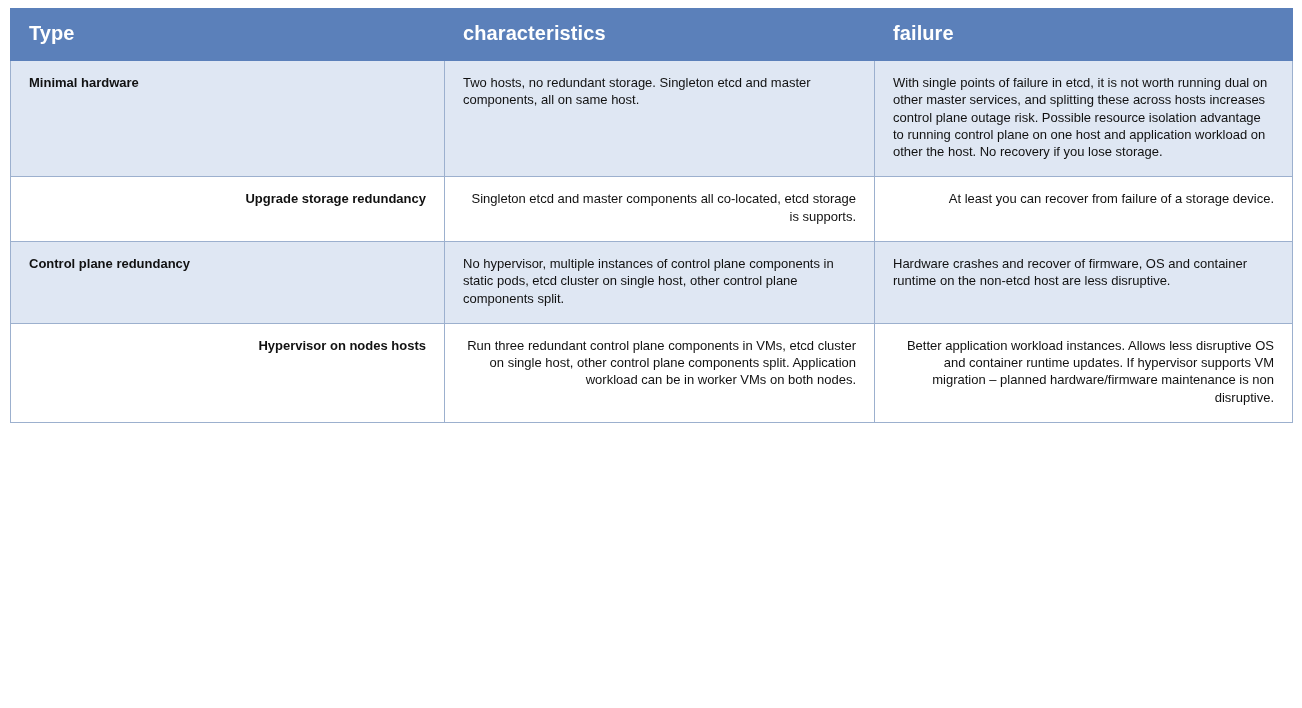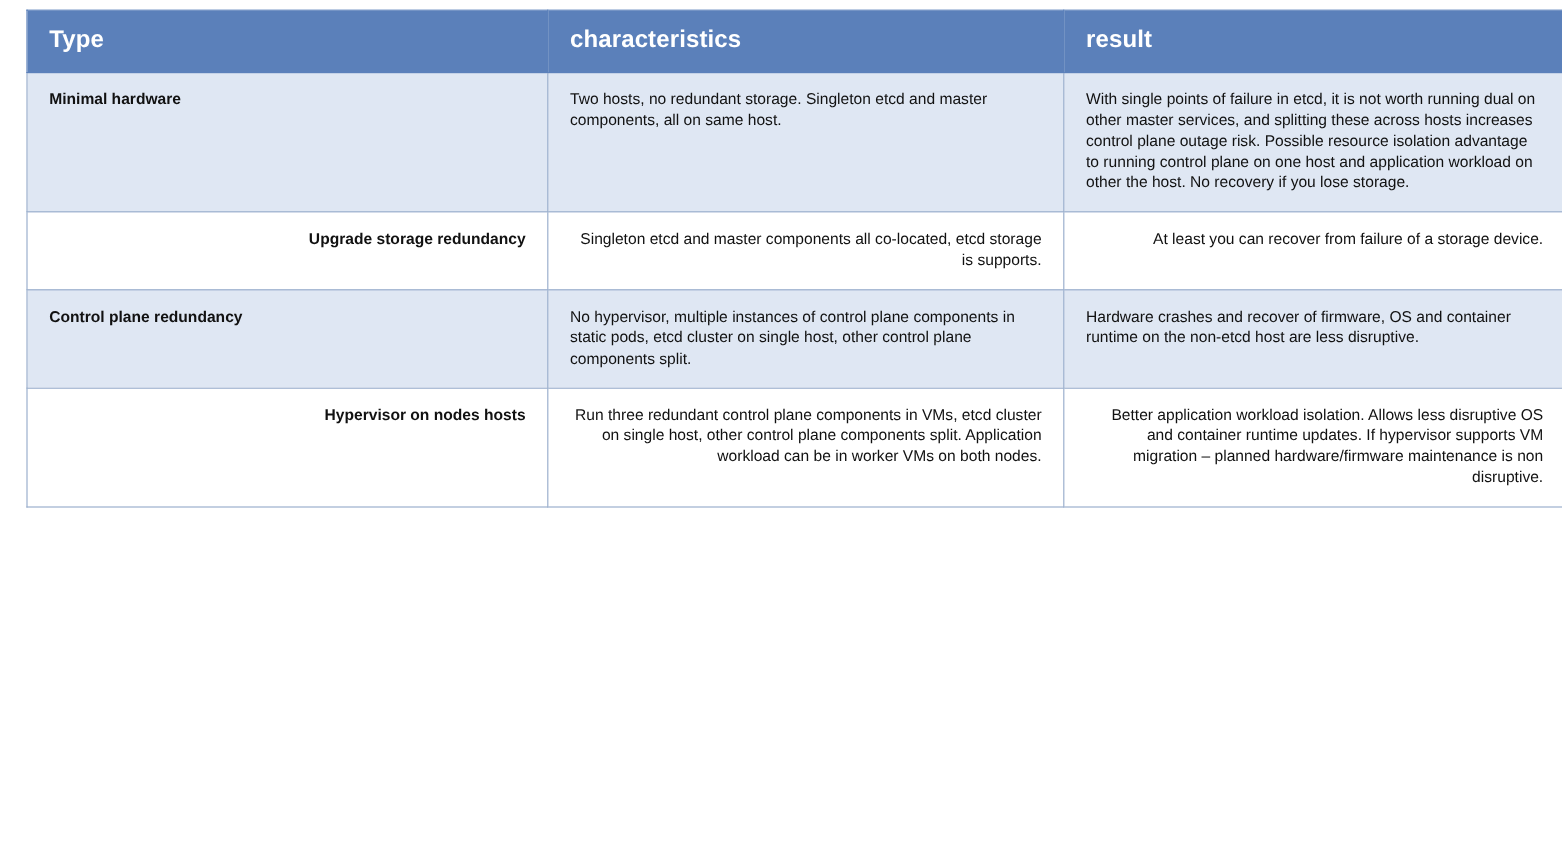--- a/index.html
+++ b/index.html
@@ -10,21 +10,21 @@
   body {
     width: 1302px;
     height: 708px;
     font-family: "Liberation Sans", sans-serif;
     color: #1a1a1a;
     overflow: hidden;
   }
   .table-wrap {
     width: 1302px;
     box-sizing: border-box;
-    padding: 8px 10px 0 22px;
+    padding: 8px 10px 0 10px;
   }
   table.comparison {
     border-collapse: collapse;
     width: 1282px;
     table-layout: fixed;
   }
   table.comparison col.c0 { width: 434px; }
   table.comparison col.c1 { width: 430px; }
   table.comparison col.c2 { width: 418px; }
 
@@ -63,21 +63,21 @@
   <table class="comparison">
     <colgroup>
       <col class="c0">
       <col class="c1">
       <col class="c2">
     </colgroup>
     <thead>
       <tr>
         <th>Type</th>
         <th>characteristics</th>
-        <th>result</th>
+        <th>failure</th>
       </tr>
     </thead>
     <tbody>
       <tr>
         <td class="type-cell">Minimal hardware</td>
         <td>Two hosts, no redundant storage. Singleton etcd and master components, all on same host.</td>
         <td>With single points of failure in etcd, it is not worth running dual on other master services, and splitting these across hosts increases control plane outage risk. Possible resource isolation advantage to running control plane on one host and application workload on other the host. No recovery if you lose storage.</td>
       </tr>
       <tr class="alt">
         <td class="type-cell">Upgrade storage redundancy</td>
@@ -85,17 +85,17 @@
         <td>At least you can recover from failure of a storage device.</td>
       </tr>
       <tr>
         <td class="type-cell">Control plane redundancy</td>
         <td>No hypervisor, multiple instances of control plane components in static pods, etcd cluster on single host, other control plane components split.</td>
         <td>Hardware crashes and recover of firmware, OS and container runtime on the non-etcd host are less disruptive.</td>
       </tr>
       <tr class="alt">
         <td class="type-cell">Hypervisor on nodes hosts</td>
         <td>Run three redundant control plane components in VMs, etcd cluster on single host, other control plane components split. Application workload can be in worker VMs on both nodes.</td>
-        <td>Better application workload isolation. Allows less disruptive OS and container runtime updates. If hypervisor supports VM migration – planned hardware/firmware maintenance is non disruptive.</td>
+        <td>Better application workload instances. Allows less disruptive OS and container runtime updates. If hypervisor supports VM migration – planned hardware/firmware maintenance is non disruptive.</td>
       </tr>
     </tbody>
   </table>
 </div>
 
 </body></html>

